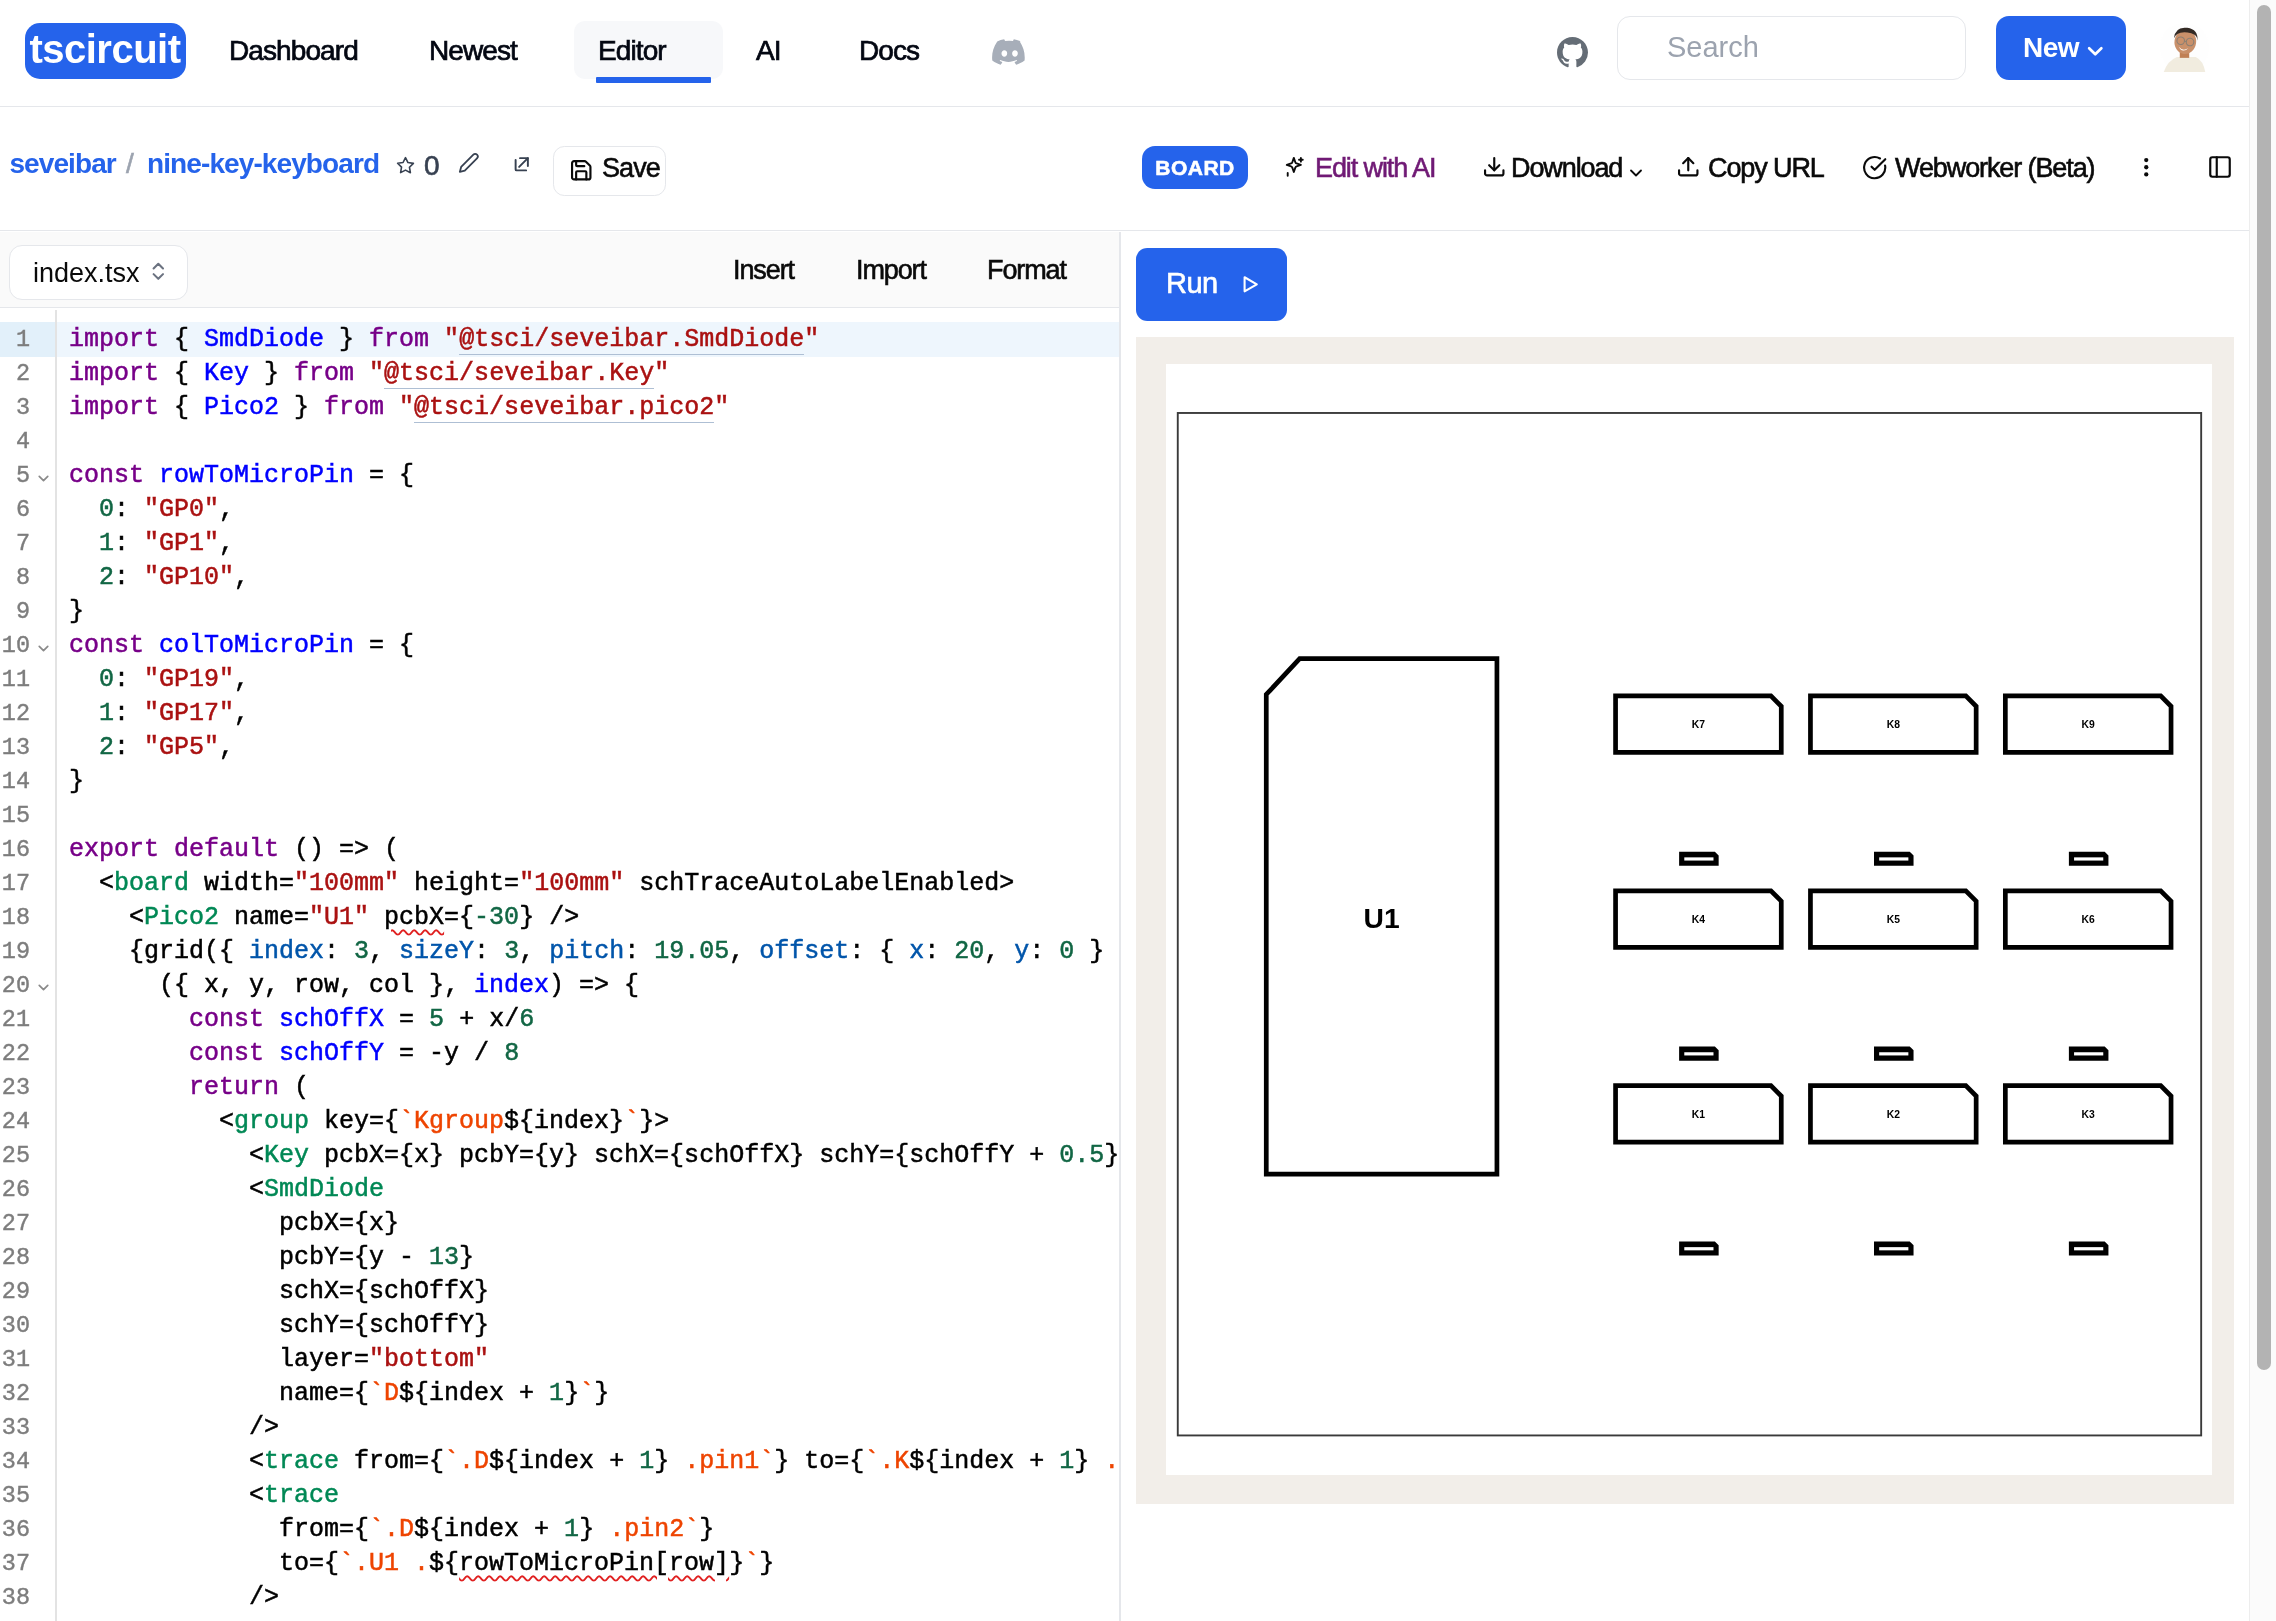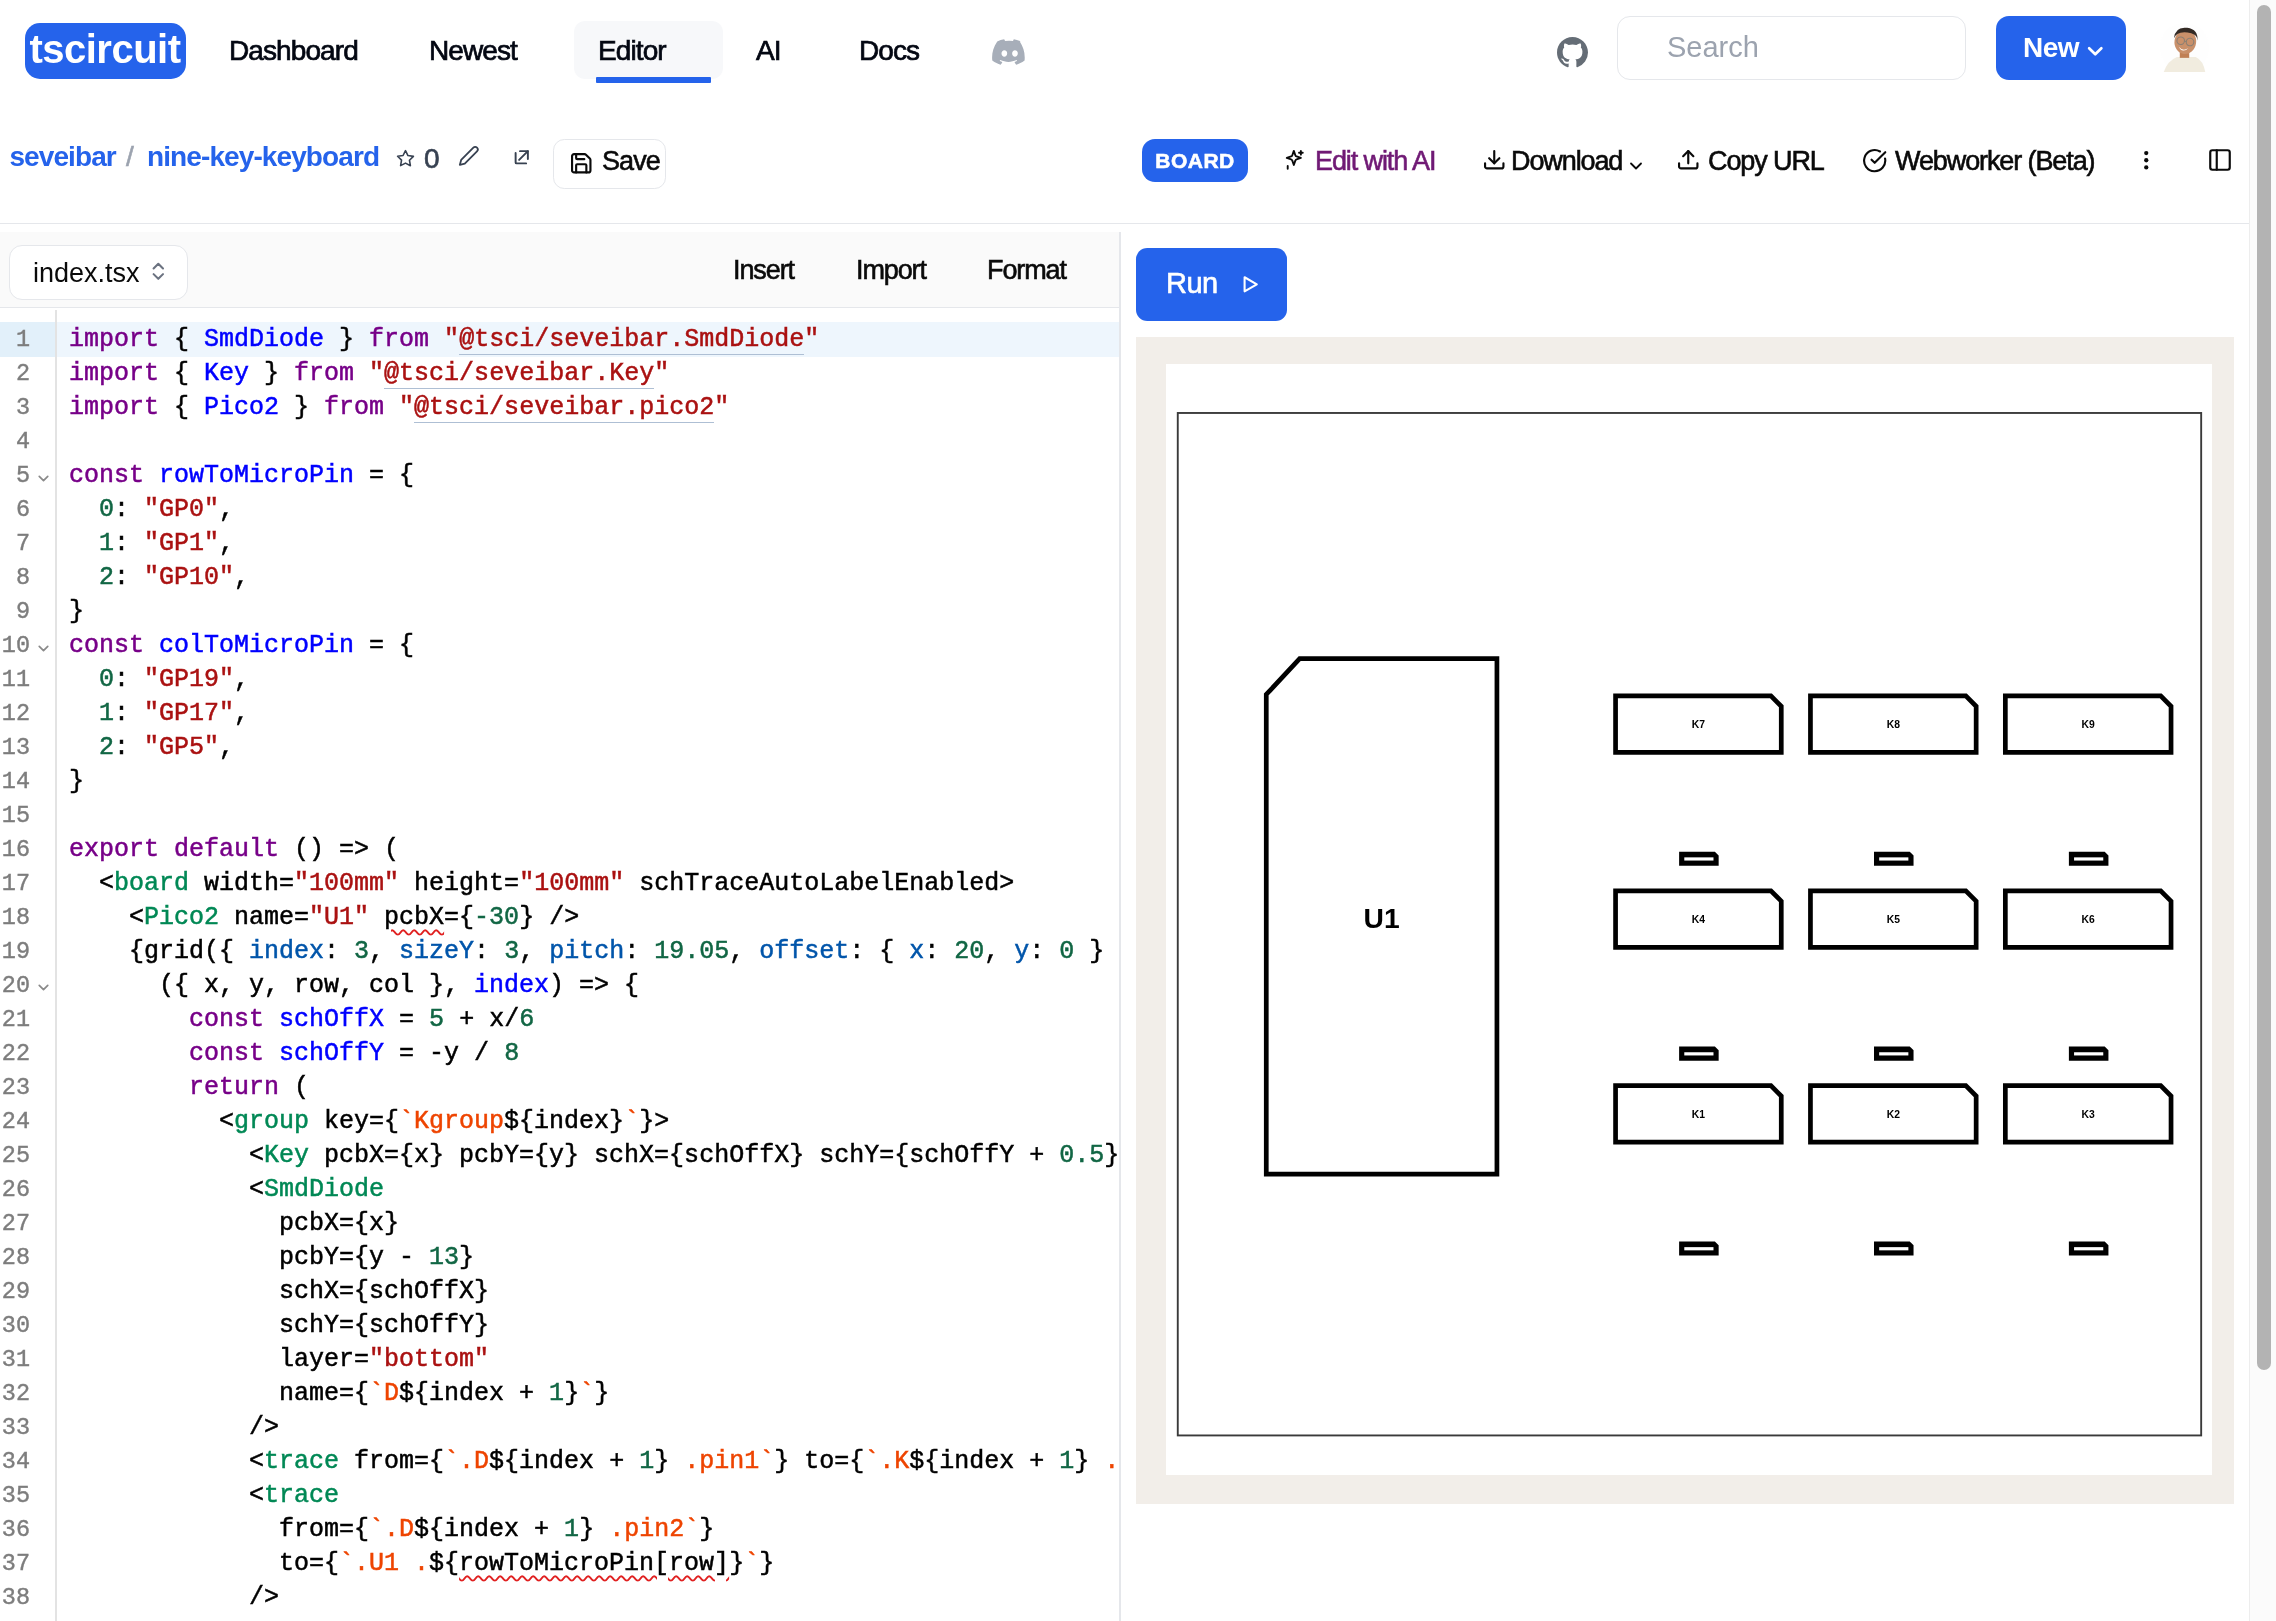--- a/index.html
+++ b/index.html
@@ -5,21 +5,21 @@
   * { margin:0; padding:0; box-sizing:border-box; }
   html,body { width:2277px; height:1621px; background:#fff; font-family:"Liberation Sans", sans-serif; overflow:hidden; }
   .abs { position:absolute; }
   #page { position:relative; width:2277px; height:1621px; }
   
   #nav { position:absolute; left:0; top:0; width:2277px; height:107px; background:#fff; border-bottom:1.9px solid #e5e7eb; isolation:isolate; }
   #logo { position:absolute; left:24.5px; top:22.6px; width:161px; height:56px; background:#2563eb; border-radius:15px; color:#fff; font-size:40px; font-weight:700; letter-spacing:-0.5px; text-align:center; line-height:53px; }
   .navlink { position:absolute; top:35px; font-size:28px; font-weight:500; letter-spacing:-0.9px; color:#030712; -webkit-text-stroke:0.7px currentColor; }
   #editorUnderline { position:absolute; left:596px; top:77px; width:115px; height:5.6px; background:#2563eb; border-radius:0.9px; }
   
-  #bar2 { position:absolute; left:0; top:100px; width:2275px; height:124px; background:#fff; border-bottom:1.9px solid #e5e7eb; }
+  #bar2 { position:absolute; left:0; top:107px; width:2275px; height:124px; background:#fff; border-bottom:1.9px solid #e5e7eb; }
   #bar2 div { -webkit-text-stroke:0.6px currentColor; }
   
   #filebar { position:absolute; left:0; top:232px; width:1119px; height:76px; background:#fafafa; border-bottom:1.9px solid #e5e7eb; }
   #filechip { position:absolute; left:8.5px; top:13px; width:179px; height:55px; background:#fff; border:1.9px solid #e5e7eb; border-radius:13px; }
   .fbmenu { position:absolute; top:22.6px; font-size:27px; font-weight:500; letter-spacing:-1.1px; color:#0a0a0a; -webkit-text-stroke:0.6px currentColor; }
   #codewrap { position:absolute; left:0; top:310px; width:1119px; height:1312px; background:#fff; overflow:hidden; }
   #activeline { position:absolute; left:55px; top:12.2px; width:1064px; height:35px; background:#eef6fd; }
   #activegutter { position:absolute; left:0; top:12.2px; width:55px; height:35px; background:#e2f0fa; }
   #gutterline { position:absolute; left:55px; top:0; width:1.9px; height:1312px; background:#e3e3e3; }
   #gutter { position:absolute; left:0; top:12.6px; width:30px; text-align:right; font-family:"Liberation Mono", monospace; font-size:23.5px; line-height:34px; color:#7d7d7d; -webkit-text-stroke:0.4px currentColor; }

